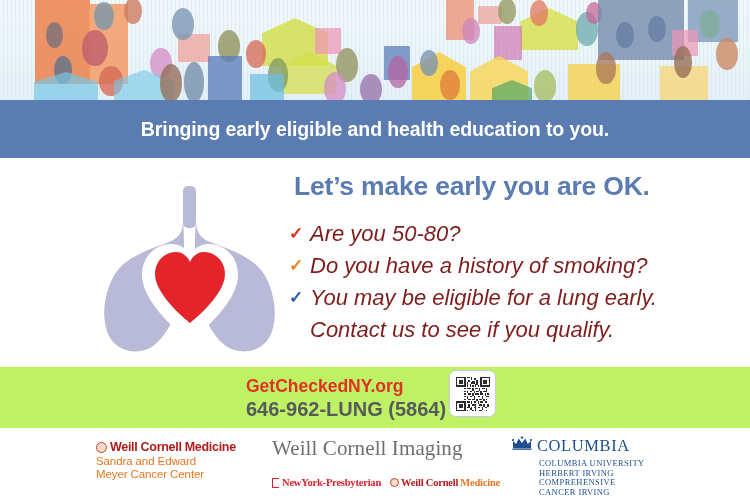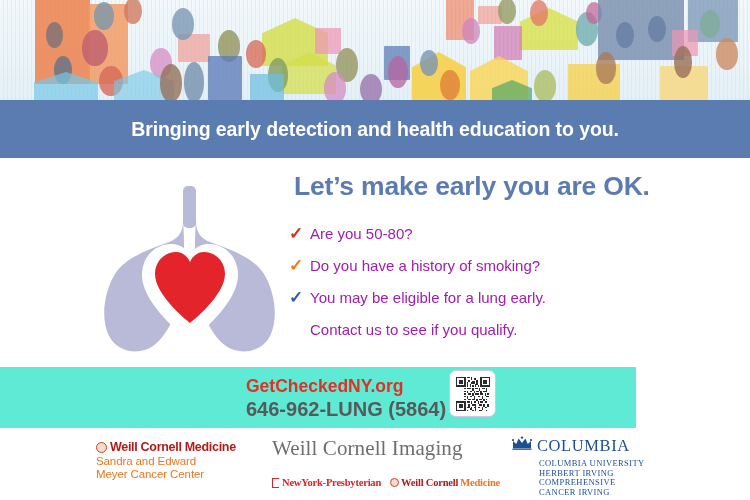--- a/index.html
+++ b/index.html
@@ -50,28 +50,28 @@
     letter-spacing:-0.2px; white-space:nowrap;
   }
 
   #checklist { position:absolute; left:288px; top:62px; width:420px; }
   .check-row { display:flex; align-items:flex-start; height:32px; }
   .check-mark {
     width:22px; flex:0 0 22px; font-size:17px; line-height:27px;
     font-weight:bold; text-align:left; padding-left:1px;
   }
   .check-text {
-    color:#a21caf; font-size:15px; line-height:27px; white-space:nowrap;
+    color:#7f1d1d; font-size:22px; line-height:27px; white-space:nowrap;font-style:italic;
   }
   .check-row.continuation .check-mark { visibility:hidden; }
 
   
   #contact-band {
-    position:absolute; left:0; top:367px; width:636px; height:61px;
-    background:#5eead4;
+    position:absolute; left:0; top:367px; width:750px; height:61px;
+    background:#bef264;
   }
   #contact-web {
     position:absolute; left:246px; top:9px;
     color:#e03127; font-size:17.5px; font-weight:bold; white-space:nowrap;
   }
   #contact-phone {
     position:absolute; left:246px; top:31px;
     color:#58595b; font-size:20px; font-weight:bold; white-space:nowrap;
   }
   #qr-box {
@@ -183,21 +183,21 @@
   <div class="shape blob" style="left:534px;top:70px;width:22px;height:32px;background:rgba(170,190,96,0.78);"></div>
   <div class="shape bldg" style="left:568px;top:64px;width:52px;height:40px;background:rgba(248,206,62,0.72);"></div>
   <div class="shape blob" style="left:596px;top:52px;width:20px;height:32px;background:rgba(170,120,90,0.78);"></div>
   <div class="shape bldg" style="left:660px;top:66px;width:48px;height:38px;background:rgba(248,214,120,0.78);"></div>
   <div class="shape blob" style="left:674px;top:46px;width:18px;height:32px;background:rgba(152,110,88,0.80);"></div>
   <div class="shape blob" style="left:360px;top:74px;width:22px;height:30px;background:rgba(150,110,170,0.76);"></div>
   <div class="shape house" style="left:492px;top:80px;width:40px;height:26px;background:rgba(88,168,100,0.72);"></div>
 </div>
 
 <div id="banner">
-  <div id="banner-text">Bringing early detection and health education to you.</div>
+  <div id="banner-text">Bringing early eligible and health education to you.</div>
 </div>
 
 <div id="main">
 
   <div id="lungs-figure">
     <svg viewBox="0 0 190 175" width="190" height="175" aria-hidden="true">
 
       <rect x="88" y="0" width="13" height="42" rx="5" fill="#b9b9d8"></rect>
 
       <path d="M88 34 C88 46 84 52 74 56 C52 64 30 72 20 88

